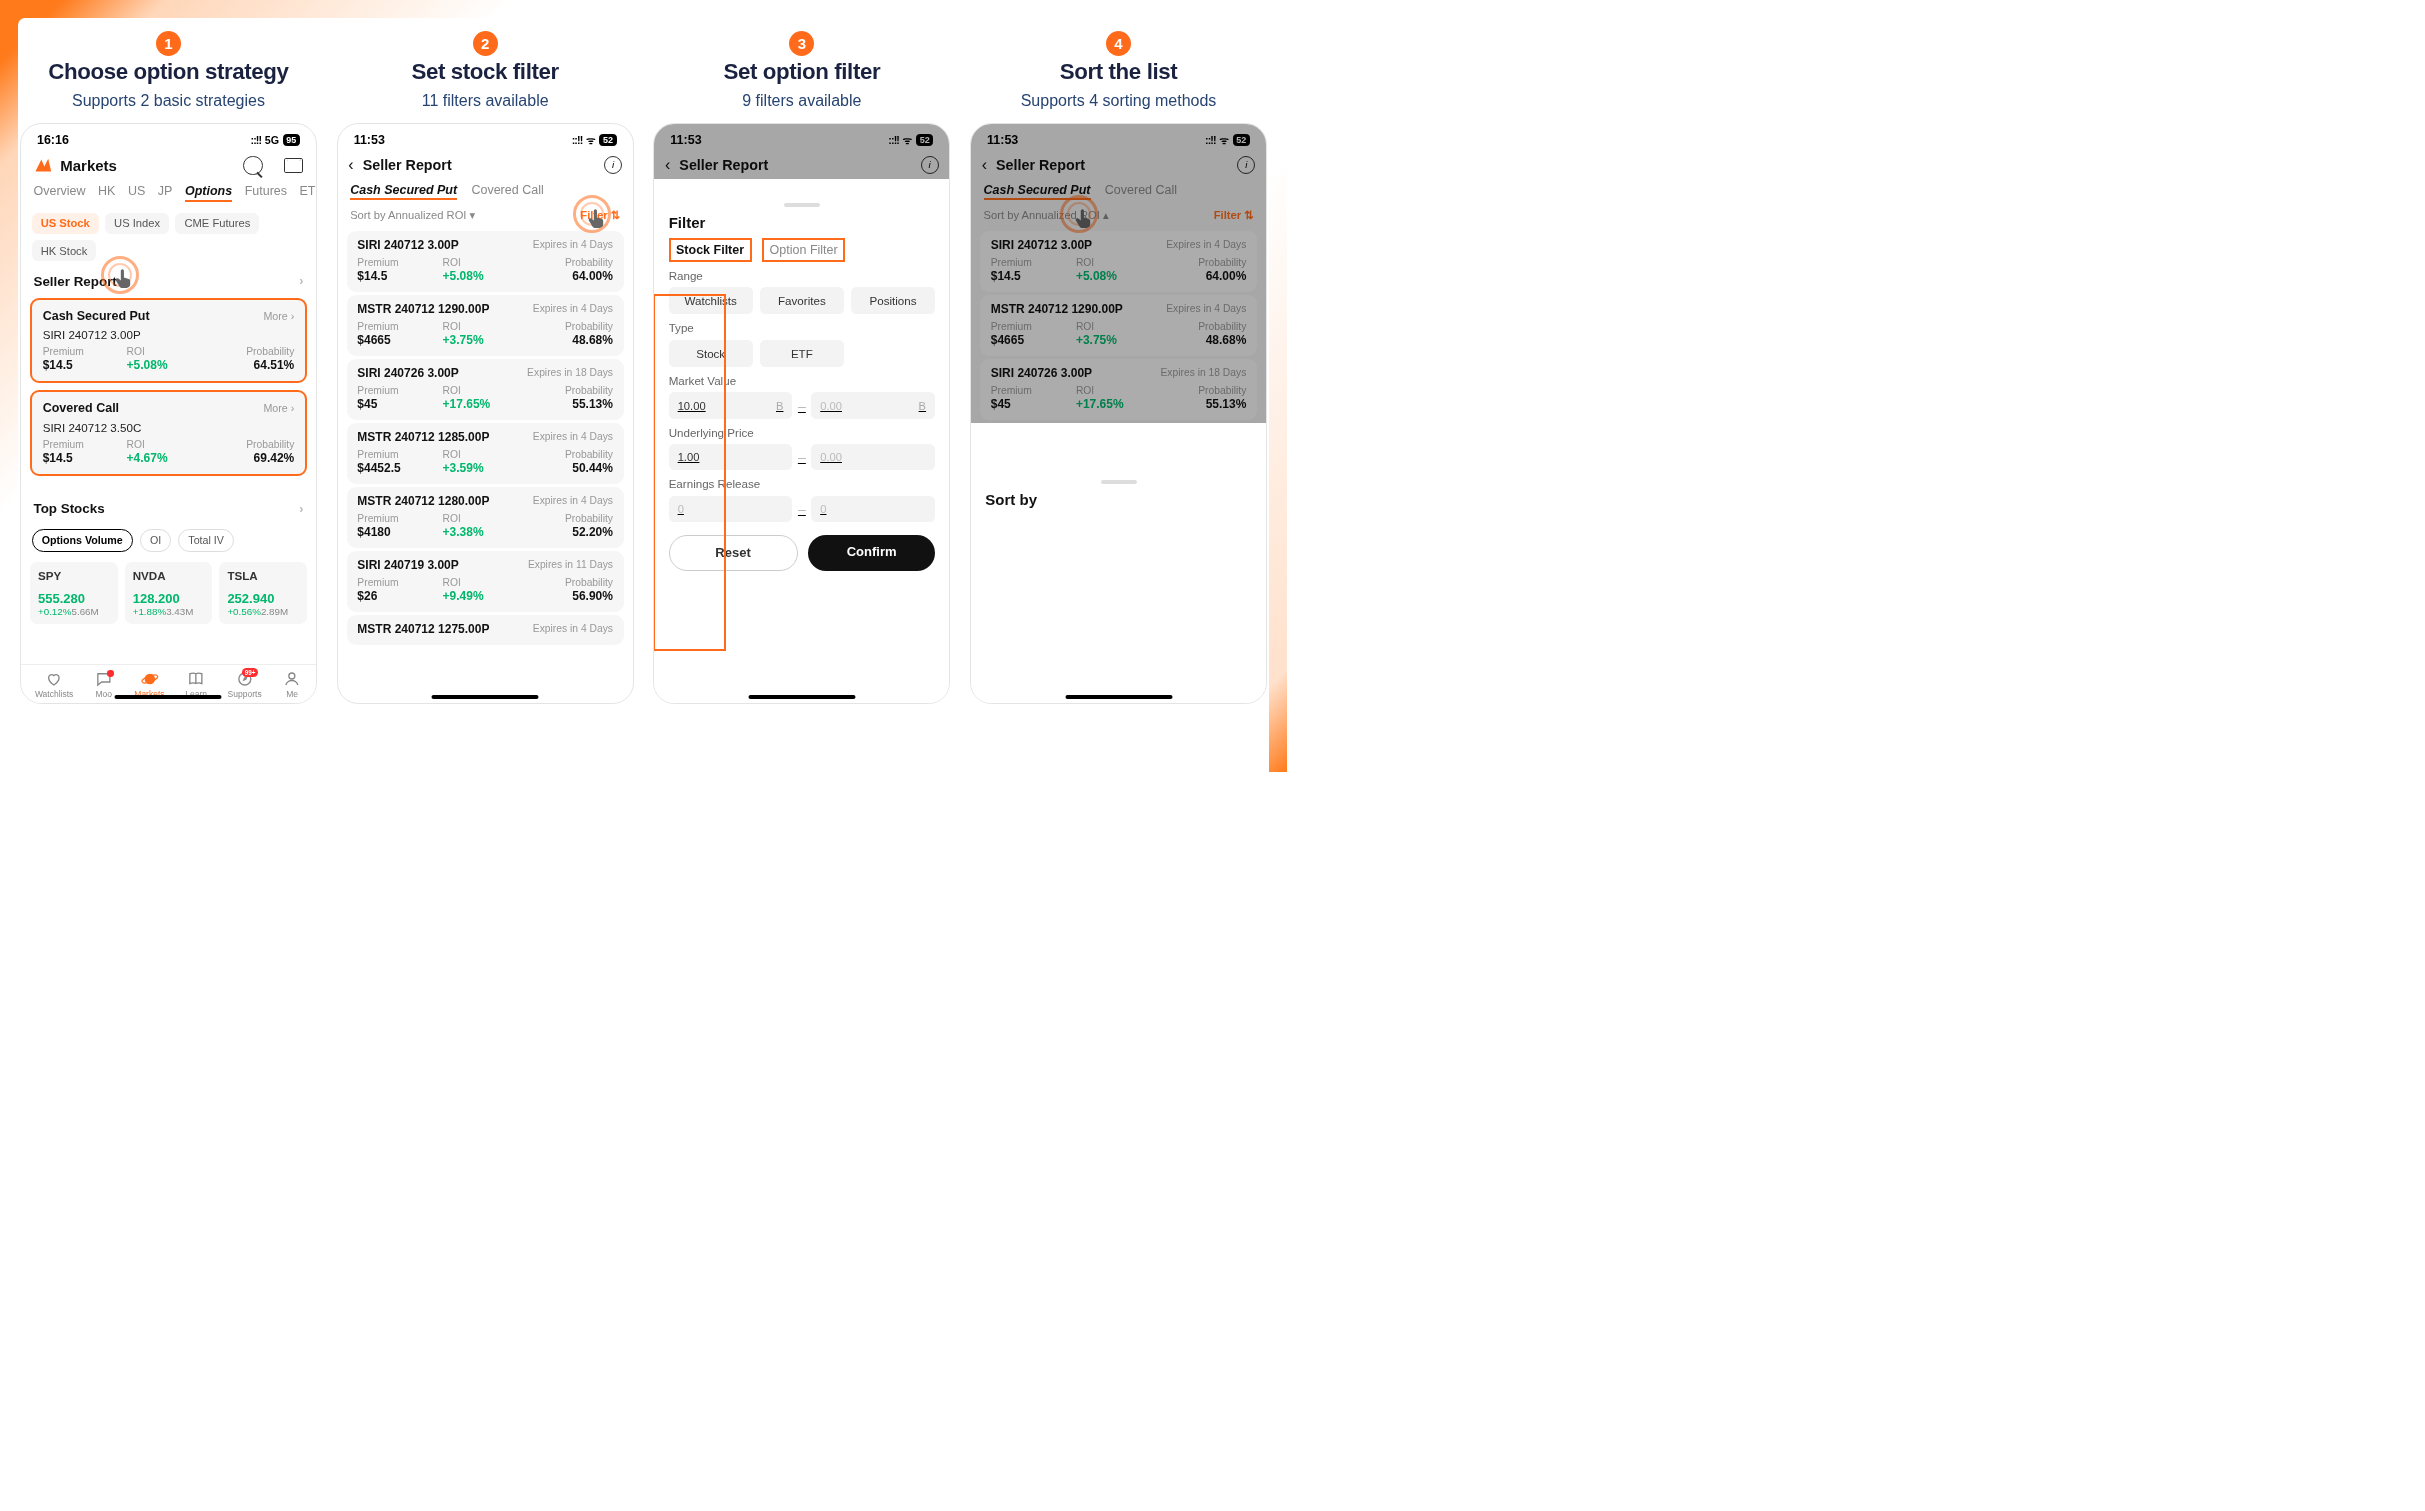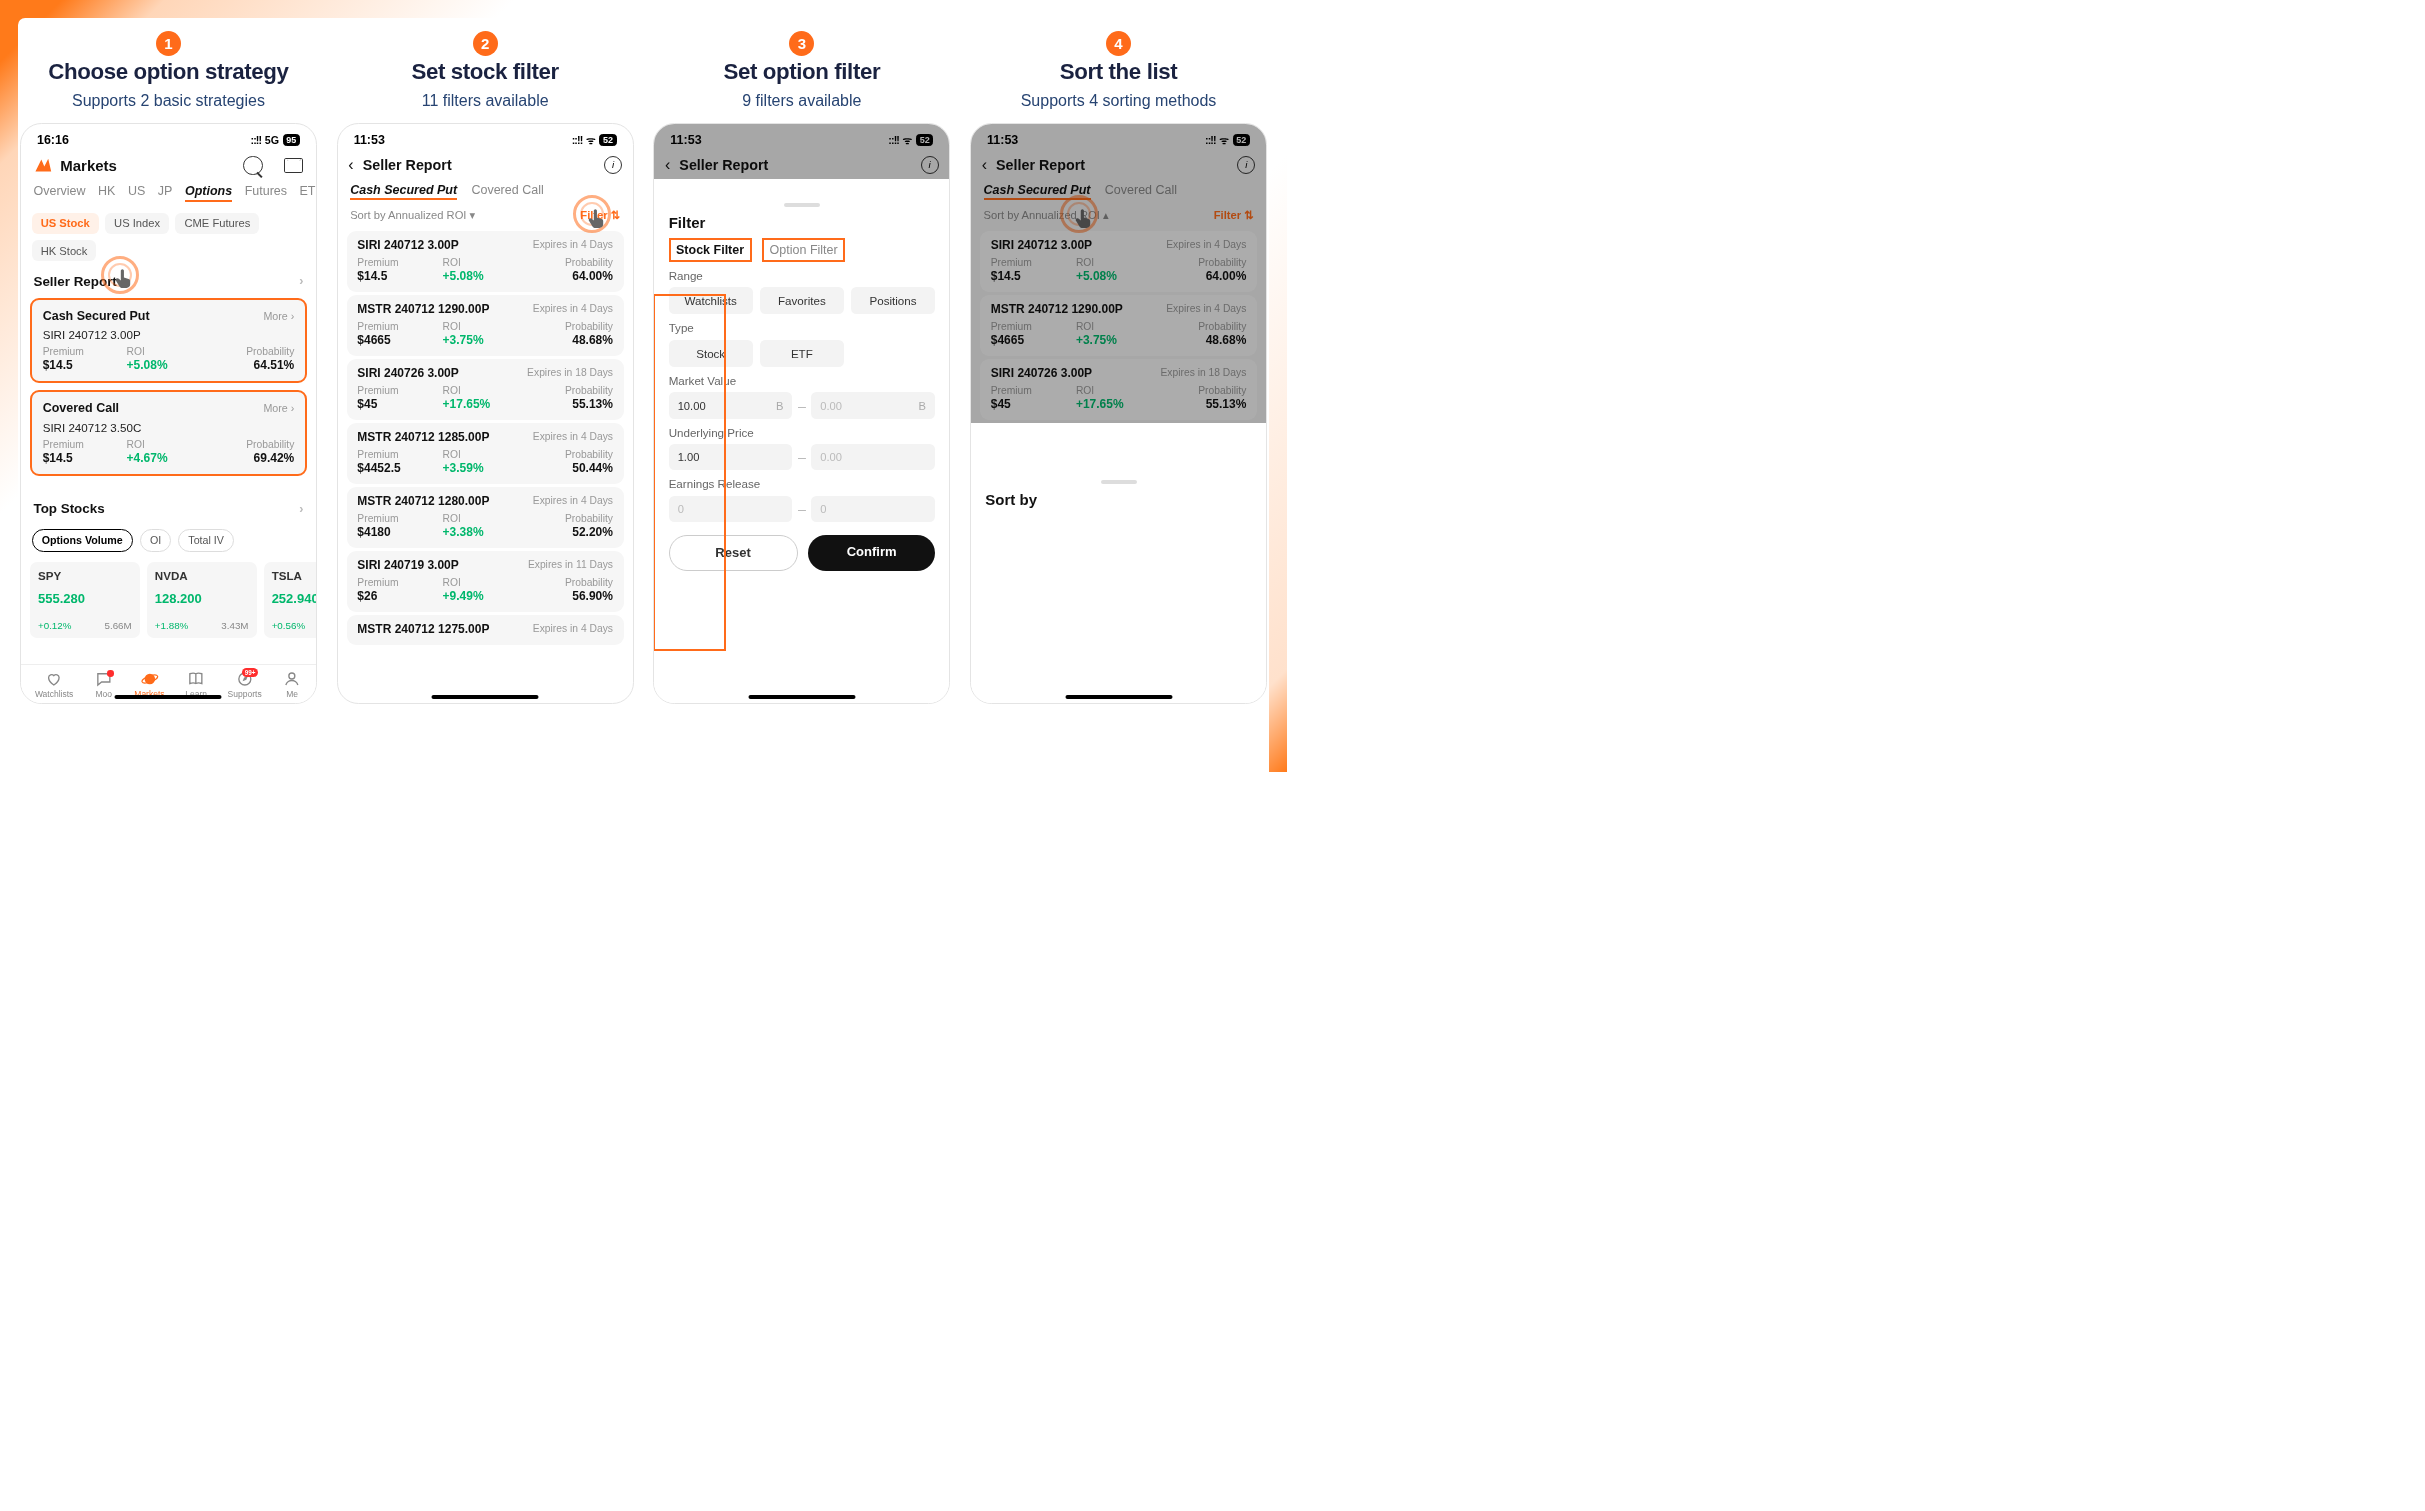--- a/index.html
+++ b/index.html
@@ -77,21 +77,21 @@
   .val { font-size:12px; font-weight:600; color:#111; margin-top:0.9px; }
   .val.g { color:#00b76c; }
 
   .topstocks { display:flex; gap:7.1px; padding: 7.1px 10.7px; }
   .pill { padding:4.5px 9px; border:0.9px solid #ddd; border-radius:12.5px; font-size:10.7px; color:#555; }
   .pill.active { border-color:#000; color:#000; font-weight:600; }
   .stocks { display:flex; gap:7.1px; padding: 3.6px 9px; }
   .stockcard { flex:1; background:#f6f6f6; border-radius:7.1px; padding:7.1px 8px; }
   .stk-sym { font-size:11.6px; font-weight:600; color:#333; }
   .stk-price { font-size:13px; font-weight:700; color:#00b76c; margin-top:9px; }
-  .stk-bot { display:flex; justify-content:flex-start; font-size:9.8px; color:#888; margin-top:14px;gap:33px; }
+  .stk-bot { display:flex; justify-content:flex-start; font-size:9.8px; color:#888; margin-top:0; }
   .stk-bot .chg { color:#00b76c; }
 
   .bottomnav { position:absolute; bottom:0; left:0; right:0; display:flex; justify-content:space-around; padding: 5.4px 3.6px 3.6px; border-top:0.9px solid #eee; background:#fff; }
   .navitem { display:flex; flex-direction:column; align-items:center; gap:0.9px; font-size:8.5px; color:#888; }
   .navitem.active { color:#ff6b1a; }
   .navicon { width:19.7px; height:18px; display:flex; align-items:center; justify-content:center; position:relative; }
   .navicon svg { width:19.7px; height:18px; }
   .reddot { position:absolute; top:0; right:0; width:6.3px; height:6.3px; background:#ff2d2d; border-radius:50%; }
   .redpill { position:absolute; top:-1.8px; right:-3.6px; background:#ff2d2d; color:#fff; font-size:6.3px; padding:0.9px 2.7px; border-radius:5.4px; font-weight:700; }
   .homebar { position:absolute; bottom:3.6px; left:50%; transform:translateX(-50%); width:107px; height:4.5px; background:#000; border-radius:2.7px; }
@@ -112,21 +112,21 @@
   .sheet { position:absolute; left:0; right:0; bottom:0; background:#fff; border-radius:16px 16px 0 0; padding: 7.1px 14.3px 10.7px; }
   .grabber { width:36px; height:4.5px; background:#ddd; border-radius:2.7px; margin: 1.8px auto 7.1px; }
   .sheet h3 { font-size:15px; font-weight:800; color:#111; margin-bottom:7.1px; }
   .filter-tabs { display:flex; gap:10.7px; margin-bottom:5.4px; }
   .ftab { font-size:12.5px; color:#888; padding: 2.7px 5.4px; }
   .ftab.active { color:#111; font-weight:700; }
   .hlbox { border:2.2px solid #ff6b1a; display:inline-block; }
   .flabel { font-size:11.6px; color:#666; margin-top:7.1px; margin-bottom:5.4px; }
   .frow { display:flex; gap:7.1px; }
   .fbtn { flex:1; background:#f3f3f3; border-radius:5.4px; padding:7.1px 0; text-align:center; font-size:11.6px; color:#333; }
-  .inputs { display:flex; align-items:center; gap:5.4px; }
+  .inputs { display:flex; align-items:center; gap:5.4px;text-decoration:underline; }
   .iput { flex:1; background:#f3f3f3; border-radius:5.4px; padding:7.1px 9px; font-size:11.2px; color:#333; display:flex; justify-content:space-between; }
   .iput .unit { color:#aaa; }
   .iput.empty { color:#bbb; }
   .dash { color:#bbb; }
   .btnrow { display:flex; gap:10.7px; margin-top:12.5px; }
   .bigbtn { flex:1; padding:9.8px 0; border-radius:19.7px; text-align:center; font-size:13px; font-weight:600; }
   .bigbtn.reset { border:0.9px solid #ccc; color:#333; background:#fff; }
   .bigbtn.confirm { background:#111; color:#fff; }
 
   

